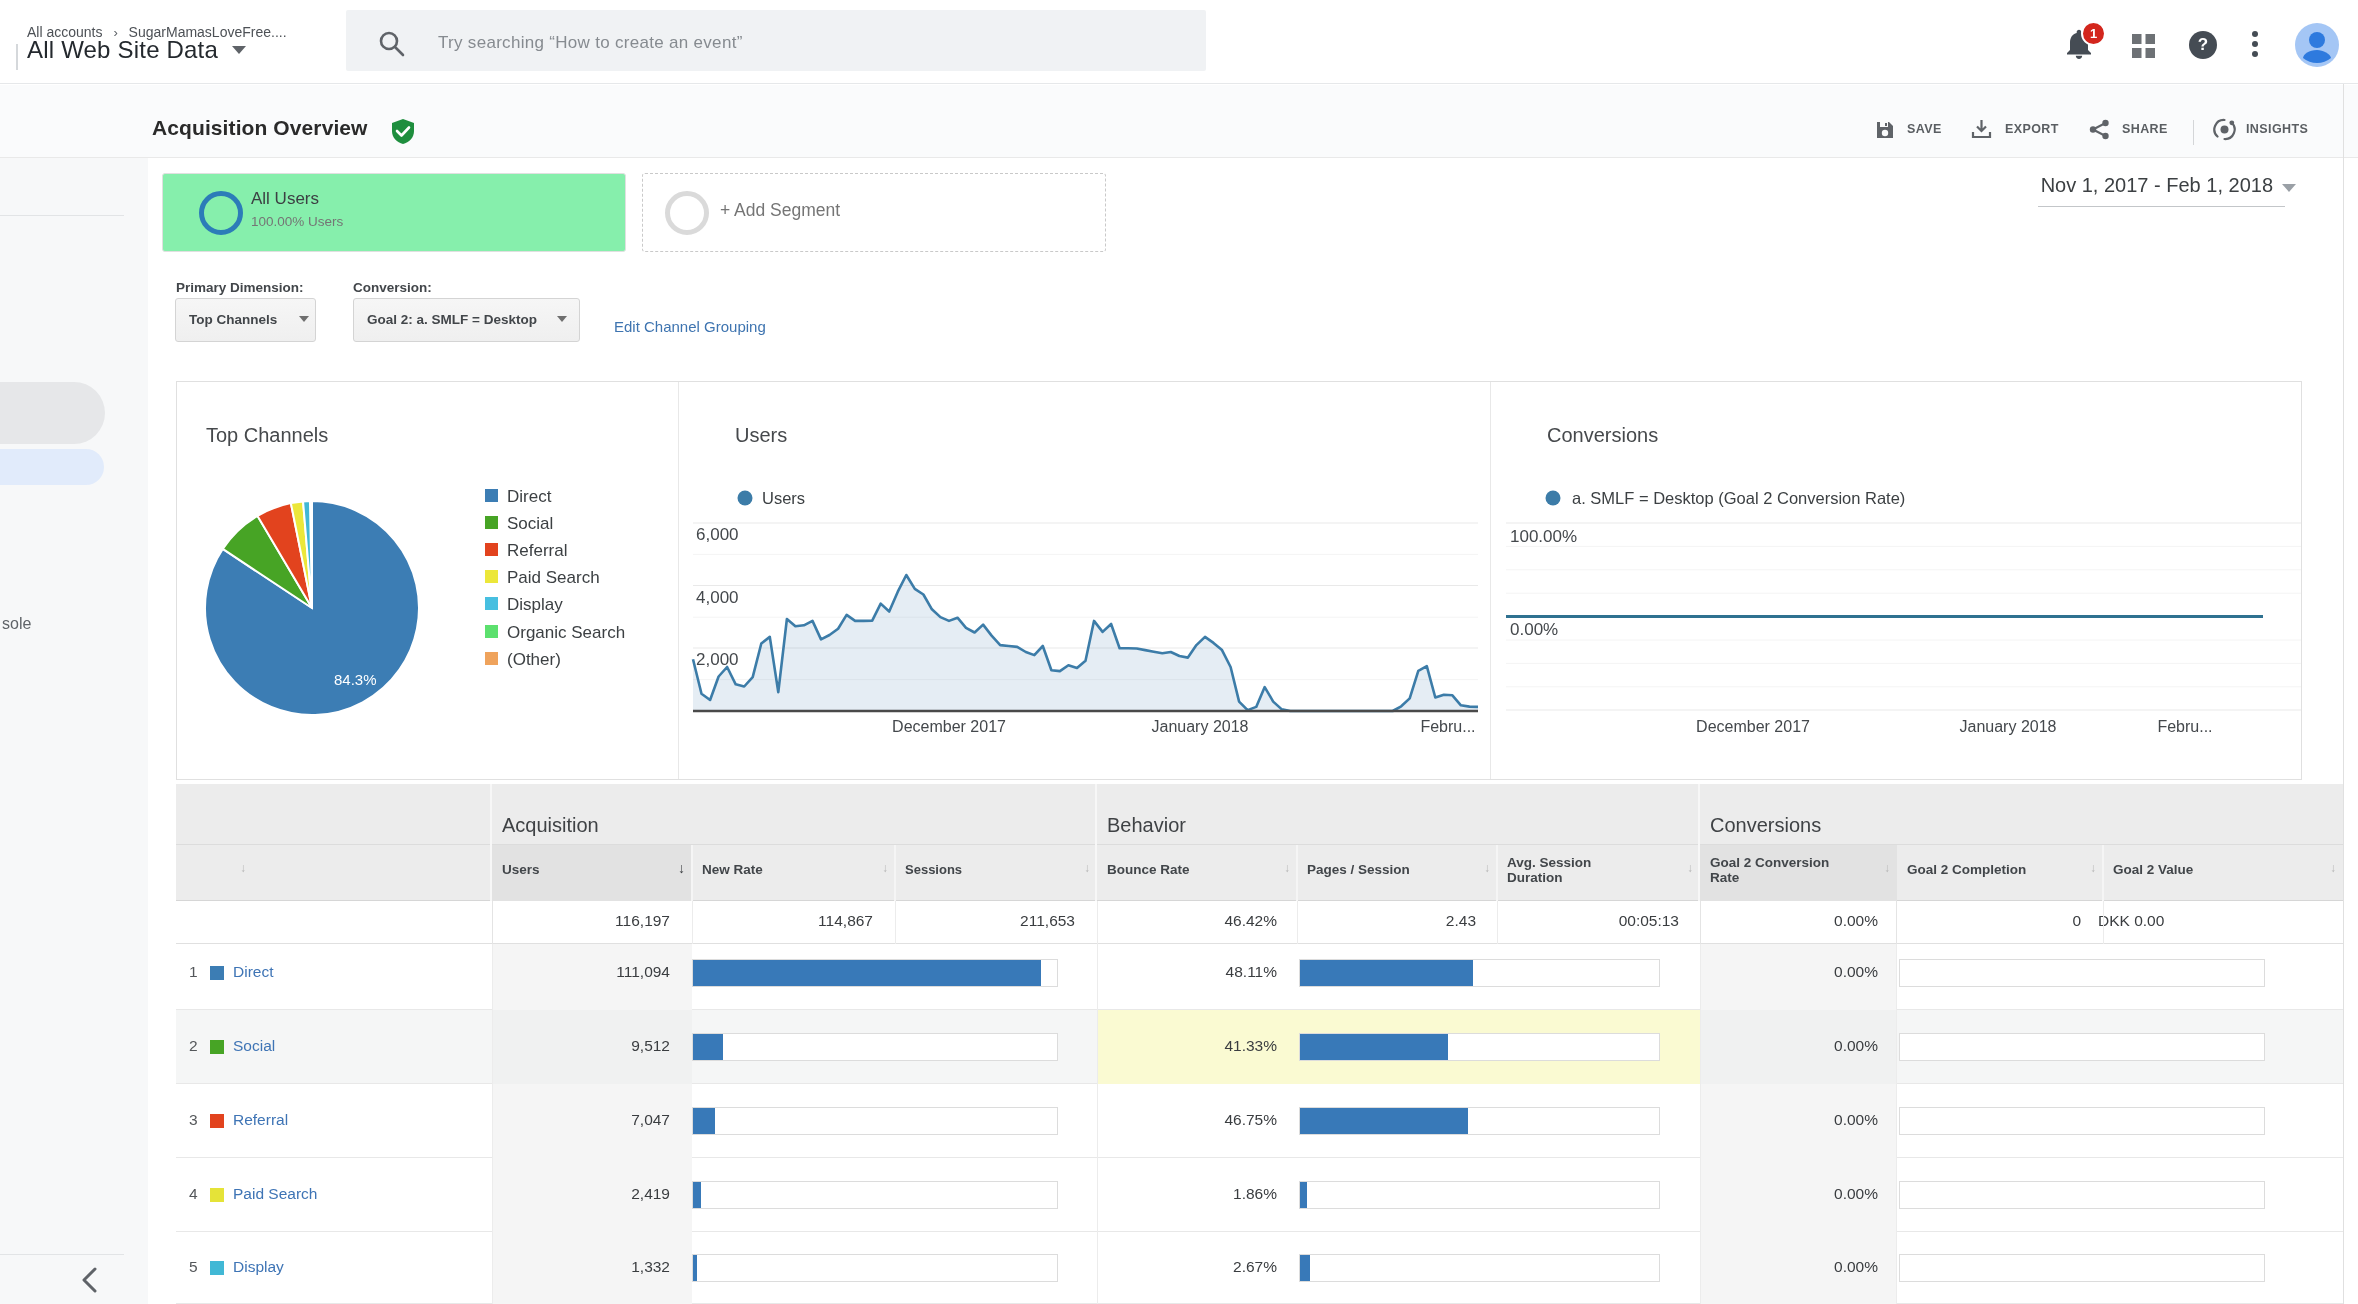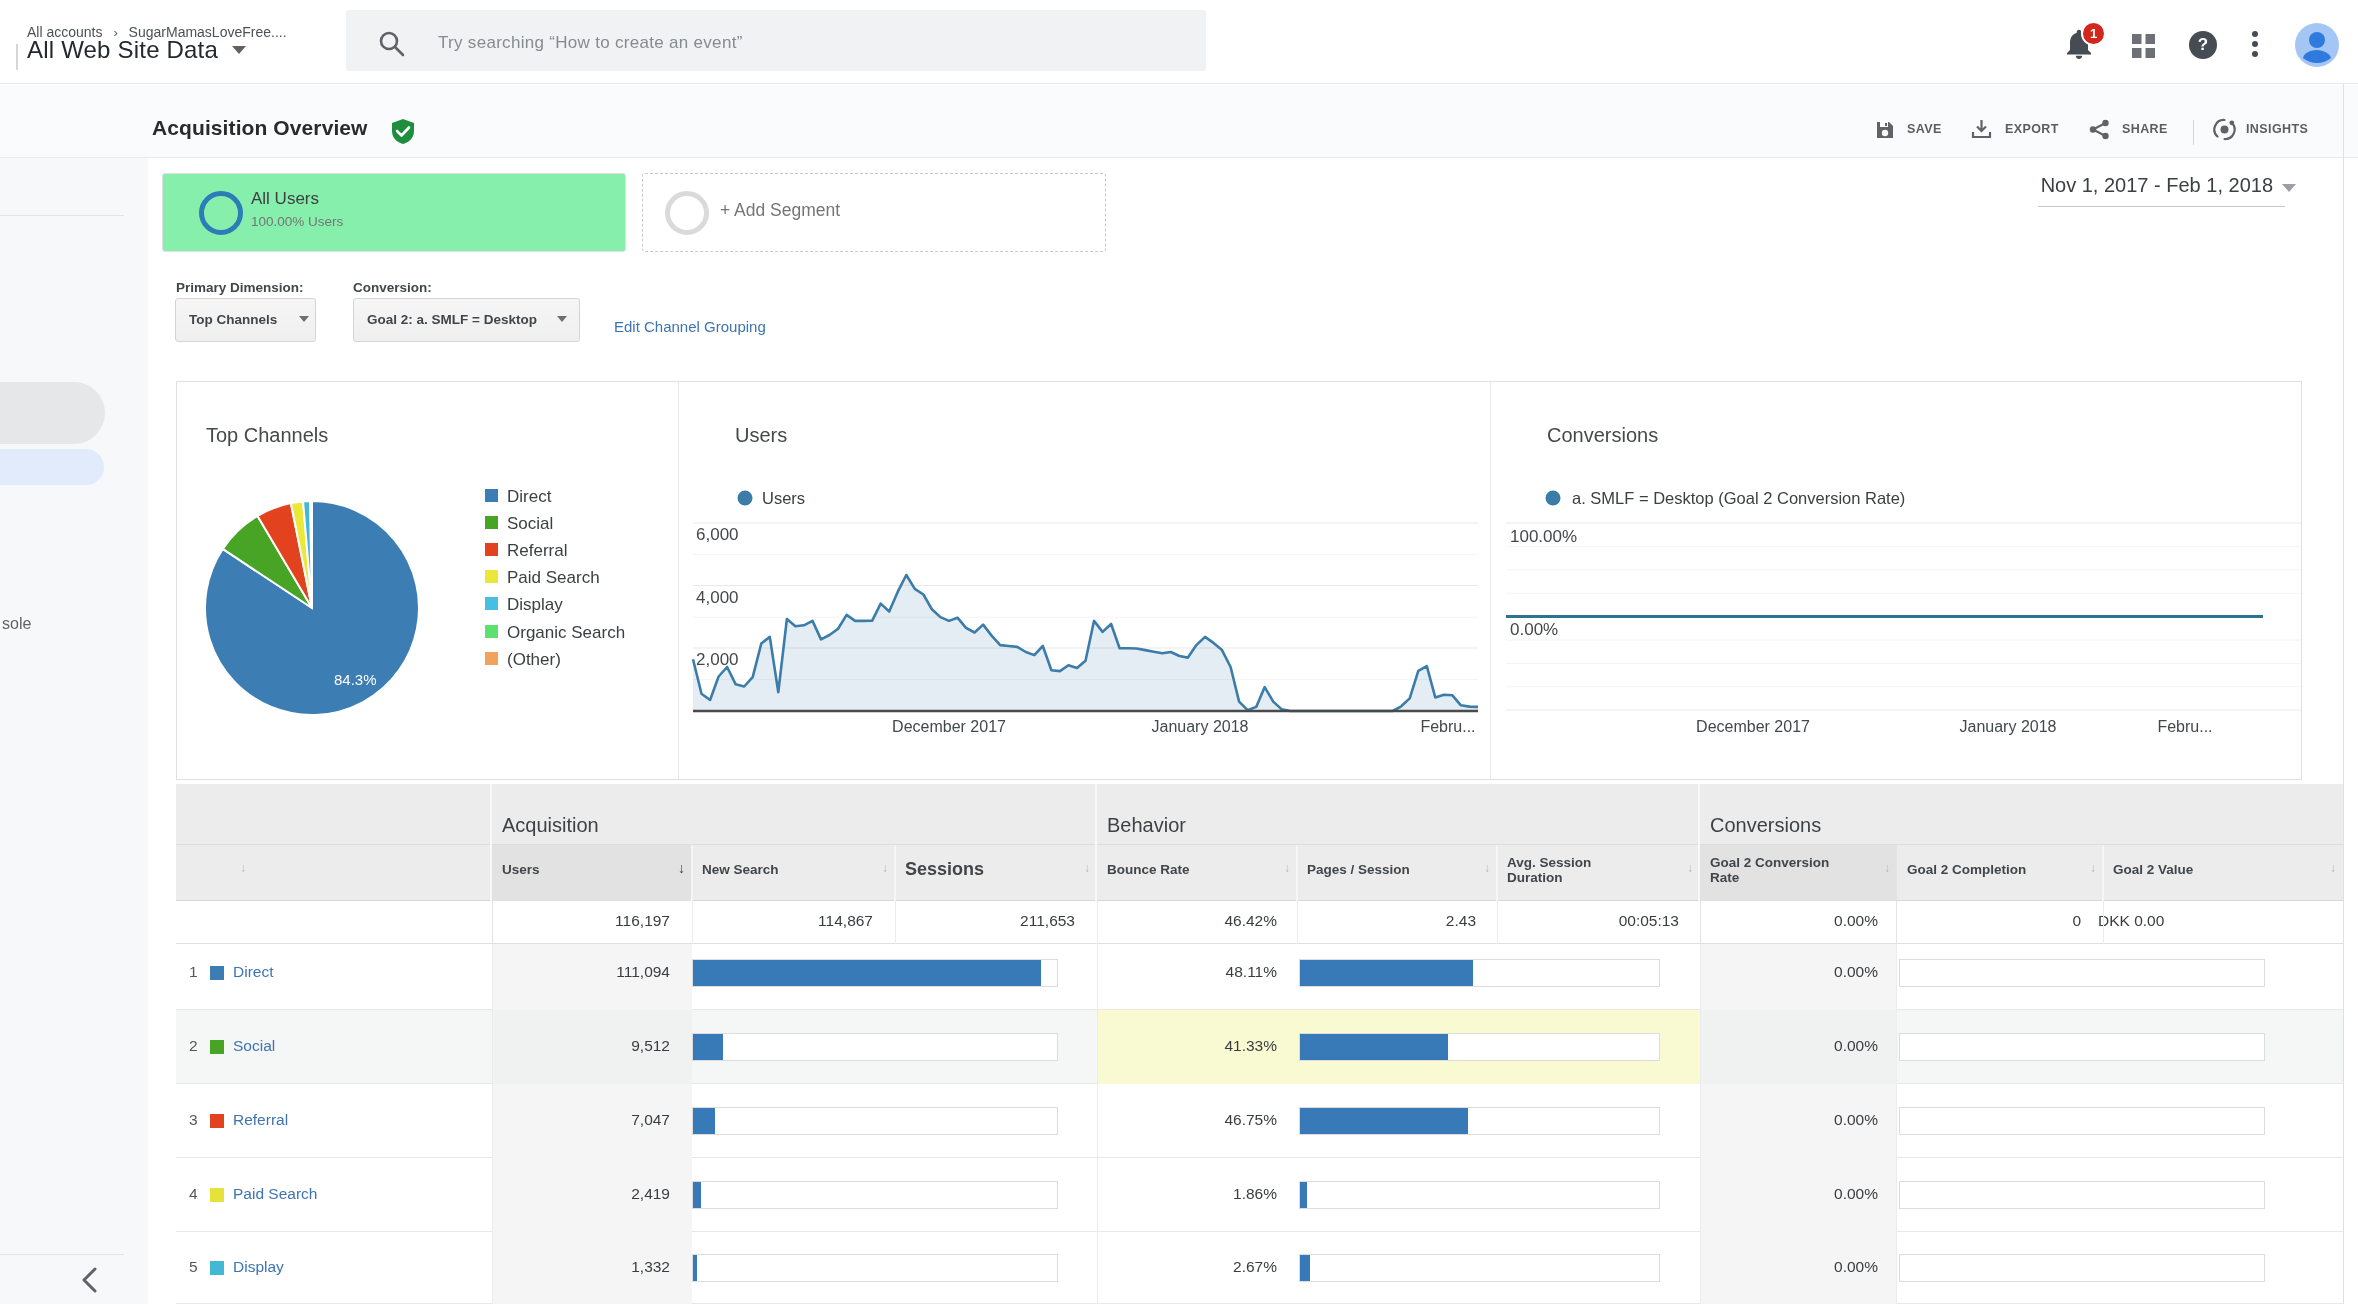--- a/index.html
+++ b/index.html
@@ -272,22 +272,22 @@
 <div class="abs" style="left:326px;top:30px;font-size:20px;color:#3f4245">Acquisition</div>
 <div class="abs" style="left:931px;top:30px;font-size:20px;color:#3f4245">Behavior</div>
 <div class="abs" style="left:1534px;top:30px;font-size:20px;color:#3f4245">Conversions</div>
 <div class="abs" style="left:0;top:61px;width:2167px;height:56px;background:#ececec;border-bottom:1px solid #d6d6d6"></div>
 <div class="abs" style="left:316px;top:61px;width:200px;height:56px;background:#e2e2e2"></div>
 <div class="abs" style="left:1524px;top:61px;width:197px;height:56px;background:#e2e2e2"></div>
 <div class="abs" style="left:314px;top:0;width:2px;height:117px;background:#f7f7f7"></div>
 <div class="abs" style="left:919px;top:0;width:2px;height:117px;background:#f7f7f7"></div>
 <div class="abs" style="left:1522px;top:0;width:2px;height:117px;background:#f7f7f7"></div>
 <div class="abs" style="left:326px;top:78px;font-size:13.5px;font-weight:bold;color:#42464a;line-height:15px">Users</div>
-<div class="abs" style="left:526px;top:78px;font-size:13.5px;font-weight:bold;color:#42464a;line-height:15px">New Search</div>
-<div class="abs" style="left:729px;top:78px;font-size:18px;font-weight:bold;color:#42464a;line-height:15px">Sessions</div>
+<div class="abs" style="left:526px;top:78px;font-size:13.5px;font-weight:bold;color:#42464a;line-height:15px">New Rate</div>
+<div class="abs" style="left:729px;top:78px;font-size:13px;font-weight:bold;color:#42464a;line-height:15px">Sessions</div>
 <div class="abs" style="left:931px;top:78px;font-size:13.5px;font-weight:bold;color:#42464a;line-height:15px">Bounce Rate</div>
 <div class="abs" style="left:1131px;top:78px;font-size:13.5px;font-weight:bold;color:#42464a;line-height:15px">Pages / Session</div>
 <div class="abs" style="left:1534px;top:71px;font-size:13.5px;font-weight:bold;color:#42464a;line-height:15px">Goal 2 Conversion<br>Rate</div>
 <div class="abs" style="left:1731px;top:78px;font-size:13.5px;font-weight:bold;color:#42464a;line-height:15px">Goal 2 Completion</div>
 <div class="abs" style="left:1937px;top:78px;font-size:13.5px;font-weight:bold;color:#42464a;line-height:15px">Goal 2 Value</div>
 <div class="abs" style="left:1331px;top:71px;font-size:13.5px;font-weight:bold;color:#42464a;line-height:15px">Avg. Session<br>Duration</div>
 <div class="abs" style="left:502px;top:76px;font-size:14px;color:#3f4245;font-weight:700">↓</div>
 <div class="abs" style="left:64px;top:77px;font-size:12px;color:#b7b7b7;font-weight:400">↓</div>
 <div class="abs" style="left:706px;top:77px;font-size:12px;color:#b7b7b7;font-weight:400">↓</div>
 <div class="abs" style="left:908px;top:77px;font-size:12px;color:#b7b7b7;font-weight:400">↓</div>

